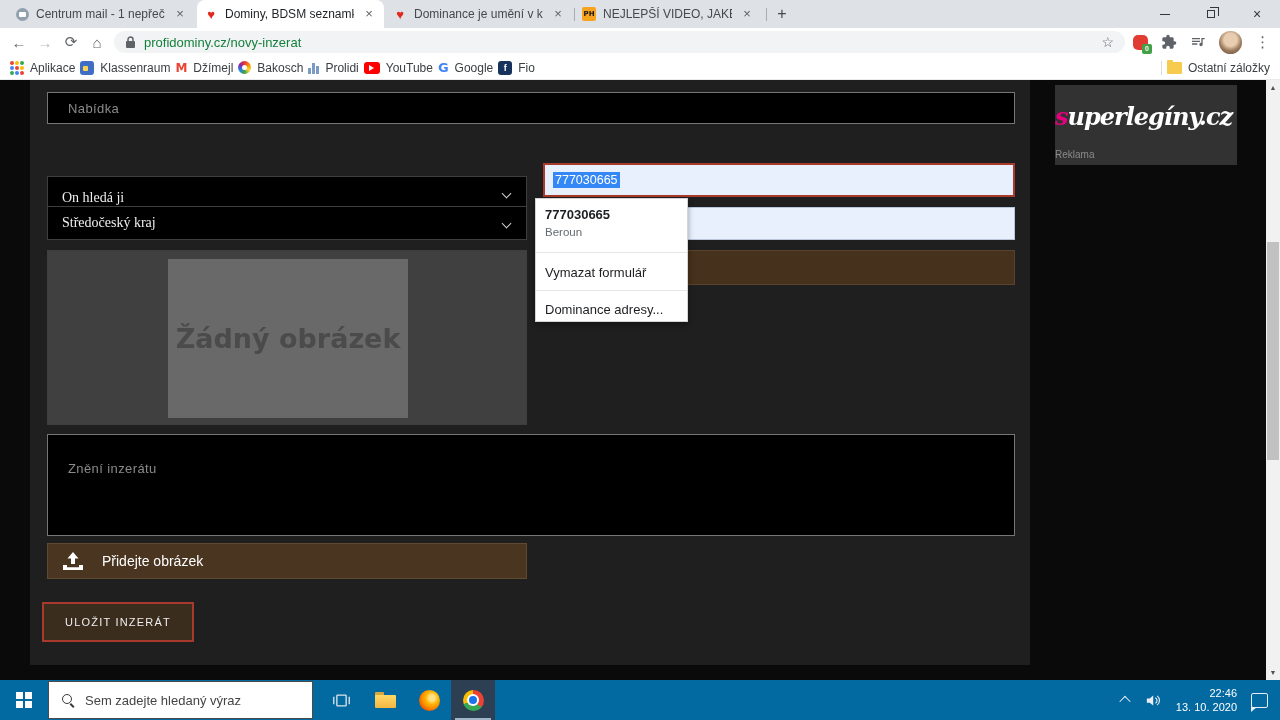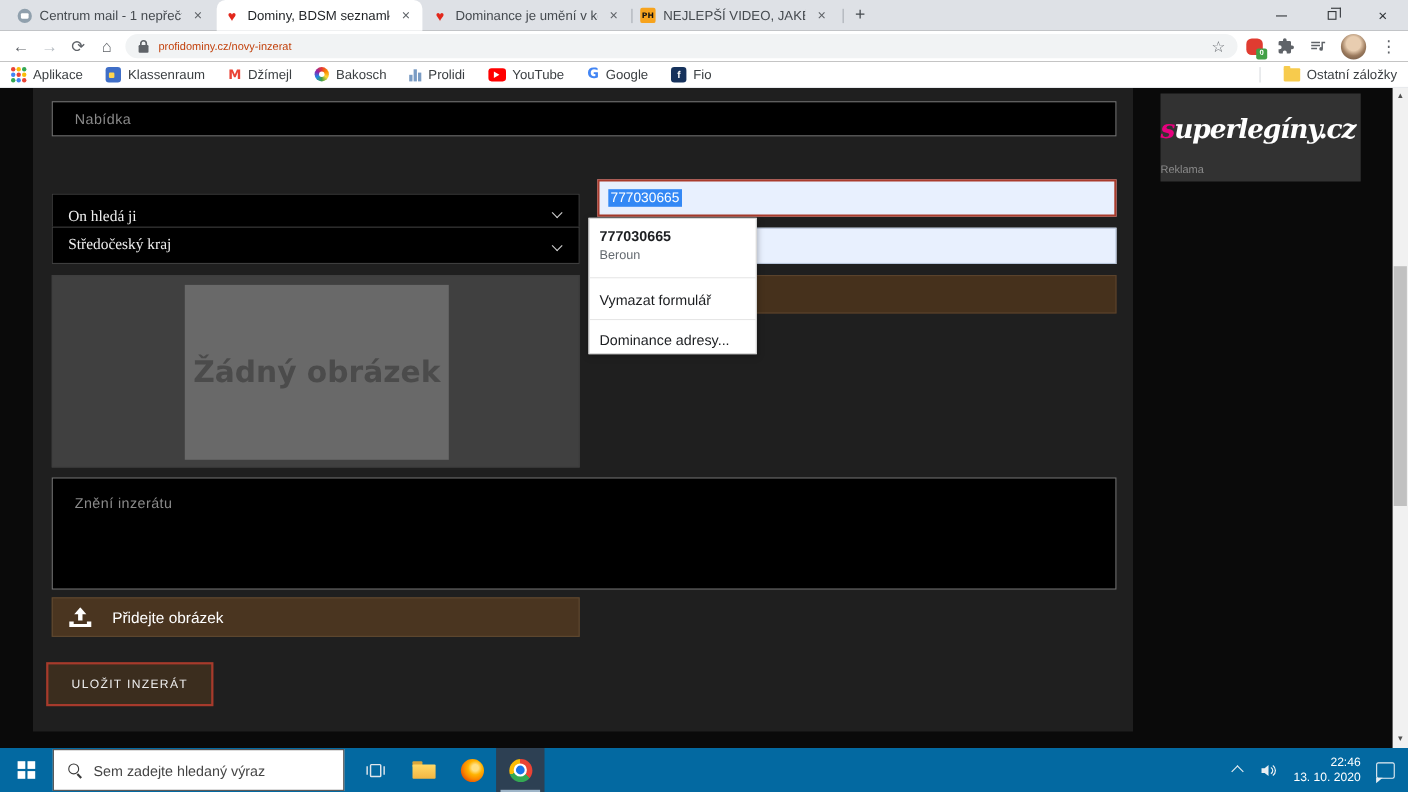--- a/index.html
+++ b/index.html
@@ -24,30 +24,30 @@
 .fav-centrum{width:13px;height:13px;border-radius:50%;background:#90a0ad;position:relative}
 .fav-centrum::after{content:"";position:absolute;left:3px;top:4px;width:7px;height:5px;background:#fff;border-radius:1px}
 .fav-heart{color:#e2271b;font-size:13px;line-height:13px}
 .fav-ph{width:14px;height:14px;border-radius:2px;background:#f7a31d;color:#141414;font-weight:bold;font-size:7px;display:flex;align-items:center;justify-content:center;font-family:"DejaVu Sans",sans-serif}
 
 
 .toolbar{position:absolute;left:0;top:28px;width:1280px;height:28px;background:#fff;display:flex;align-items:center;padding-left:6px}
 .navbtn{width:26px;text-align:center;color:#5f6368;font-size:15px;flex:0 0 auto}
 .navbtn--disabled{color:#b6bcc2}
 .omnibox{flex:1;height:22px;margin:0 8px 0 4px;background:#f1f3f4;border-radius:12px;display:flex;align-items:center;padding:0 11px;gap:8px;min-width:0}
-.omnibox__url{font-size:10px;color:#c2410c;white-space:nowrap}
+.omnibox__url{font-size:13px;color:#15803d;white-space:nowrap}
 .omnibox__star{margin-left:auto;color:#5f6368;font-size:14px}
 .extrow{display:flex;align-items:center;gap:13px;padding-right:10px;flex:0 0 auto}
 .ext-red{width:15px;height:15px;background:#e03c31;border-radius:5px;position:relative}
 .badge-green{position:absolute;right:-4px;bottom:-4px;width:10px;height:10px;background:#43a047;border-radius:2px;color:#fff;font-size:7px;line-height:10px;text-align:center;font-weight:bold}
 .avatar{width:23px;height:23px;border-radius:50%;background:radial-gradient(circle at 50% 38%,#e8cdb0 0 35%,#9c7b5e 60%,#5f4a3a 100%)}
 .menu-dots{color:#5f6368;font-size:15px}
 
 
-.bookmarks{position:absolute;left:0;top:56px;width:1280px;height:24px;background:#fff;display:flex;align-items:center;padding:0 10px;gap:21px;border-bottom:1px solid #e8eaed}
+.bookmarks{position:absolute;left:0;top:56px;width:1280px;height:24px;background:#fff;display:flex;align-items:center;padding:0 10px;gap:5px;border-bottom:1px solid #e8eaed}
 .bm{display:flex;align-items:center;gap:6px;font-size:12px;color:#3c4043;white-space:nowrap}
 .bm-spacer{flex:1}
 .bm-divider{width:1px;height:14px;background:#dadce0}
 .apps-grid{display:grid;grid-template-columns:repeat(3,4px);grid-template-rows:repeat(3,4px);gap:1px}
 .apps-grid i{border-radius:50%;background:#5f6368}
 .apps-grid i:nth-child(1){background:#ea4335}.apps-grid i:nth-child(2){background:#fbbc05}.apps-grid i:nth-child(3){background:#34a853}
 .apps-grid i:nth-child(4){background:#4285f4}.apps-grid i:nth-child(5){background:#ea4335}.apps-grid i:nth-child(6){background:#fbbc05}
 .apps-grid i:nth-child(7){background:#34a853}.apps-grid i:nth-child(8){background:#4285f4}.apps-grid i:nth-child(9){background:#ea4335}
 .ic-class{width:14px;height:14px;border-radius:3px;background:#3f6ec7;position:relative}
 .ic-class::after{content:"";position:absolute;left:3px;top:5px;width:5px;height:5px;background:#ffd54f;border-radius:1px}
@@ -72,21 +72,21 @@
 .f-select{position:absolute;width:480px;background:#000;border:1px solid #3e3e3e;display:flex;align-items:center;padding:0 14px;color:#efefef;font-family:"Liberation Serif",serif;font-size:14px}
 #sel-cat{left:47px;top:96px;height:43px}
 #sel-region{left:47px;top:126px;height:34px}
 .chev{position:absolute;right:16px;top:13px;width:7px;height:7px;border-right:1.5px solid #cfcfcf;border-bottom:1.5px solid #cfcfcf;transform:rotate(45deg)}
 .f-phone{position:absolute;left:543px;top:83px;width:472px;height:34px;background:#e8f0fe;border:2px solid #a93b2c;display:flex;align-items:center;padding:0 8px}
 .sel-text{background:#3388f5;color:#fff;font-size:12.5px;padding:1px 2px}
 .f-auto2{position:absolute;left:543px;top:127px;width:472px;height:33px;background:#e8f0fe;border:1px solid #b9c6da}
 .f-brown{position:absolute;left:543px;top:170px;width:472px;height:35px;background:#46311c;border:1px solid #5a432c}
 .f-imgbox{position:absolute;left:47px;top:170px;width:480px;height:175px;background:#404040;border:1px solid #3e3e3e}
 .noimg{position:absolute;left:120px;top:8px;width:240px;height:159px;background:#696969;color:#4b4b4b;font-family:"DejaVu Sans",sans-serif;font-weight:bold;font-size:27px;display:flex;align-items:center;justify-content:center;text-align:center;line-height:1.15}
-.f-desc{position:absolute;left:47px;top:354px;width:968px;height:102px;background:#000;border:1px solid #757575;padding:14px 20px}
+.f-desc{position:absolute;left:47px;top:354px;width:968px;height:102px;background:#000;border:1px solid #757575;padding:24px 20px}
 .f-upload{position:absolute;left:47px;top:463px;width:480px;height:36px;background:#4a3520;border:1px solid #5f4930;display:flex;align-items:center;gap:18px;padding:0 14px;color:#fff;font-family:Liberation Sans, sans-serif;font-size:14px}
 .f-save{position:absolute;left:42px;top:522px;width:152px;height:40px;background:#3b2d1e;border:2px solid #a73a2c;color:#eee;font-size:11px;letter-spacing:1.2px;display:flex;align-items:center;justify-content:center}
 
 
 .dropdown{position:absolute;left:535px;top:118px;width:153px;height:124px;background:#fff;border:1px solid #d4d4d4;box-shadow:0 2px 6px rgba(0,0,0,.35);z-index:10;font-size:13px;color:#1c1e21}
 .dd-phone{position:absolute;left:9px;top:8px;font-weight:bold}
 .dd-city{position:absolute;left:9px;top:27px;font-size:11.5px;color:#646a70}
 .dd-sep1,.dd-sep2{position:absolute;left:0;width:100%;height:1px;background:#e6e6e6}
 .dd-sep1{top:53px}.dd-sep2{top:91px}
 .dd-clear{position:absolute;left:9px;top:66px}

